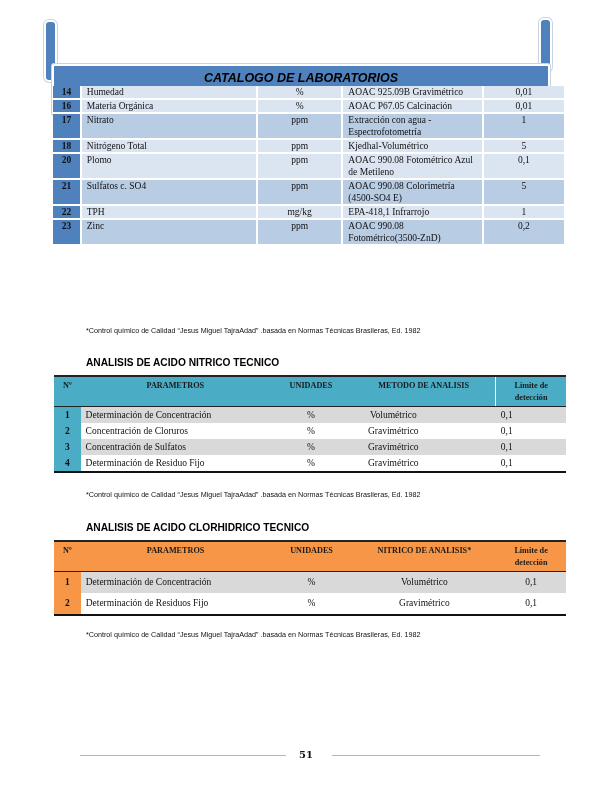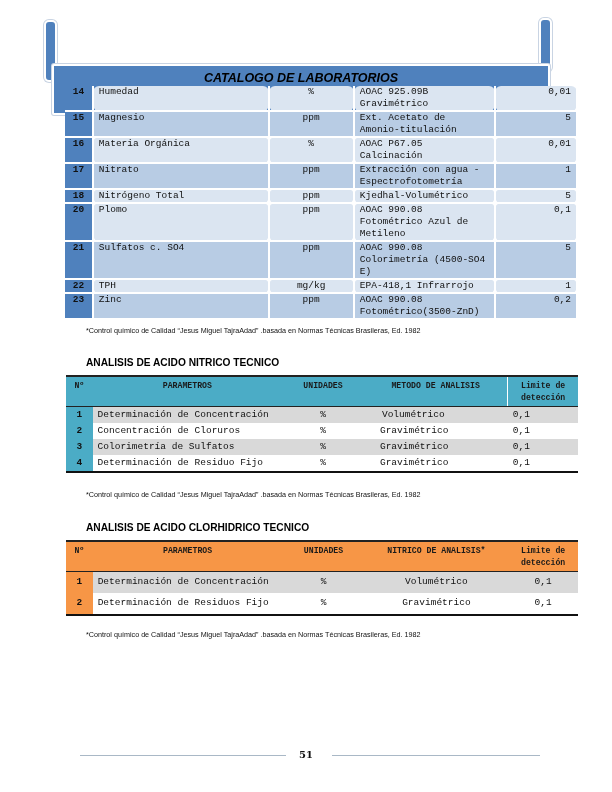--- a/index.html
+++ b/index.html
@@ -7,33 +7,33 @@
 
   
   .banner-wrap { position: absolute; left: 44px; top: 18px; width: 508px; height: 60px; }
   .banner { position: absolute; left: 8px; top: 6px; width: 494px; height: 47px; background: #4f81bd; border: 2px solid #ffffff; box-shadow: 0 0 0 1px #c9d4e3; border-radius: 2px; margin-top: 40px; }
   .scroll-left { position: absolute; left: 0; top: 2px; width: 9px; height: 58px; background: #4f81bd; border: 2px solid #fff; box-shadow: 0 0 0 1px #c9d4e3; border-radius: 5px; }
   .scroll-right { position: absolute; right: 0; top: 0; width: 9px; height: 50px; background: #4f81bd; border: 2px solid #fff; box-shadow: 0 0 0 1px #c9d4e3; border-radius: 5px; }
   .banner-title { position: absolute; left: 0; right: 0; top: 5px; text-align: center; font-weight: bold; font-style: italic; font-size: 12.5px; color: #000; }
   .banner-sub { position: absolute; left: 0; right: 0; top: 27px; text-align: center; font-weight: bold; font-style: italic; font-size: 12.5px; color: #000; }
 
   
-  table { border-collapse: collapse; position: absolute; font-family: Liberation Mono, monospace; margin-left: 12px; }
+  table { border-collapse: collapse; position: absolute; font-family: Liberation Serif, serif; }
   td, th { padding: 0 5px; vertical-align: top; font-size: 9.5px; line-height: 12px; }
 
   
   .t1 { left: 53px; top: 86px; width: 513px; }
   .t1 td { border-right: 2px solid #fff; border-bottom: 2px solid #fff; }
   .t1 td.num { background: #4f81bd; color: #111; font-weight: bold; text-align: center; width: 17px; }
-  .t1 tr.light td.cell { background: #dbe5f1; border-radius: 6px; }
+  .t1 tr.light td.cell { background: #dbe5f1; }
   .t1 tr.dark td.cell { background: #b8cce4; }
   .t1 td.c-param { width: 168px; }
   .t1 td.c-unit { width: 75px; text-align: center; }
   .t1 td.c-method { width: 130px; }
-  .t1 td.c-limit { width: 72px; text-align: right; }
+  .t1 td.c-limit { width: 72px; text-align: center; }
 
   .footnote { position: absolute; left: 86px; font-size: 7.2px; color: #111; }
   .section-title { position: absolute; left: 86px; font-size: 10.2px; font-weight: bold; color: #000; }
 
   
   .t2 { left: 54px; top: 375px; width: 512px; border-top: 2px solid #222; border-bottom: 2.5px solid #111; }
   .t2 th { background: #4bacc6; color: #1a1a1a; font-weight: bold; font-size: 8.2px; padding-top: 3px; padding-bottom: 2px; border-bottom: 1.5px solid #222; }
   .t2 td { padding-top: 2px; padding-bottom: 2px; font-size: 9.5px; }
   .t2 td.num, .t2 th.num { background: #4bacc6; text-align: center; font-weight: bold; width: 16px; }
   .t2 tr.shade td.cell { background: #d9d9d9; }
@@ -67,27 +67,20 @@
 </div>
 
 <table class="t1">
   <tbody>
     <tr class="light">
       <td class="num">14</td>
       <td class="cell c-param">Humedad</td>
       <td class="cell c-unit">%</td>
       <td class="cell c-method">AOAC 925.09B Gravimétrico</td>
       <td class="cell c-limit">0,01</td>
-    </tr>
-    <tr class="dark">
-      <td class="num">15</td>
-      <td class="cell c-param">Magnesio</td>
-      <td class="cell c-unit">ppm</td>
-      <td class="cell c-method">Ext. Acetato de Amonio-titulación</td>
-      <td class="cell c-limit">5</td>
     </tr>
     <tr class="light">
       <td class="num">16</td>
       <td class="cell c-param">Materia Orgánica</td>
       <td class="cell c-unit">%</td>
       <td class="cell c-method">AOAC P67.05 Calcinación</td>
       <td class="cell c-limit">0,01</td>
     </tr>
     <tr class="dark">
       <td class="num">17</td>
@@ -157,21 +150,21 @@
     </tr>
     <tr class="plain">
       <td class="num">2</td>
       <td class="cell">Concentración de Cloruros</td>
       <td class="cell center">%</td>
       <td class="cell" style="padding-left:16px;">Gravimétrico</td>
       <td class="cell">0,1</td>
     </tr>
     <tr class="shade">
       <td class="num">3</td>
-      <td class="cell">Colorimetría de Sulfatos</td>
+      <td class="cell">Concentración de Sulfatos</td>
       <td class="cell center">%</td>
       <td class="cell" style="padding-left:16px;">Gravimétrico</td>
       <td class="cell">0,1</td>
     </tr>
     <tr class="plain">
       <td class="num">4</td>
       <td class="cell">Determinación de Residuo Fijo</td>
       <td class="cell center">%</td>
       <td class="cell" style="padding-left:16px;">Gravimétrico</td>
       <td class="cell">0,1</td>

